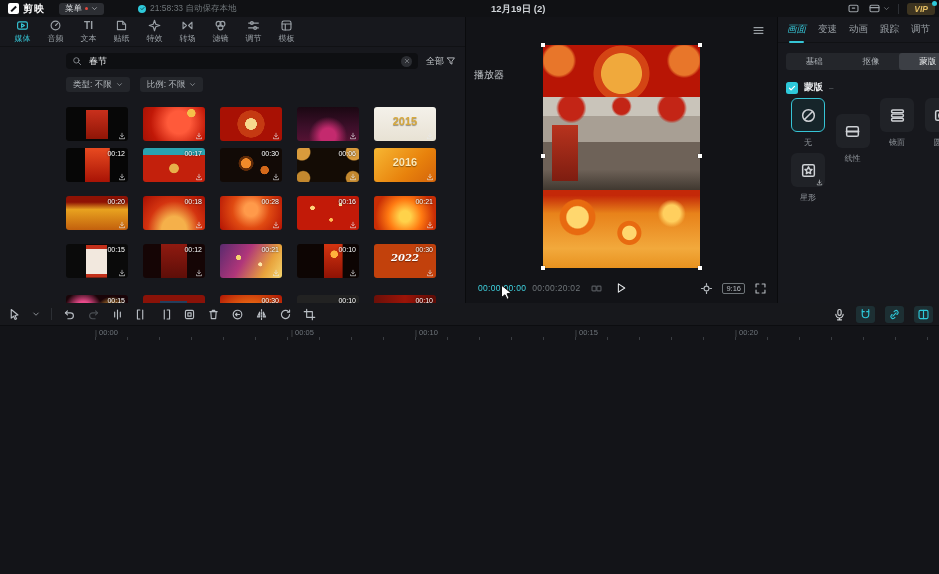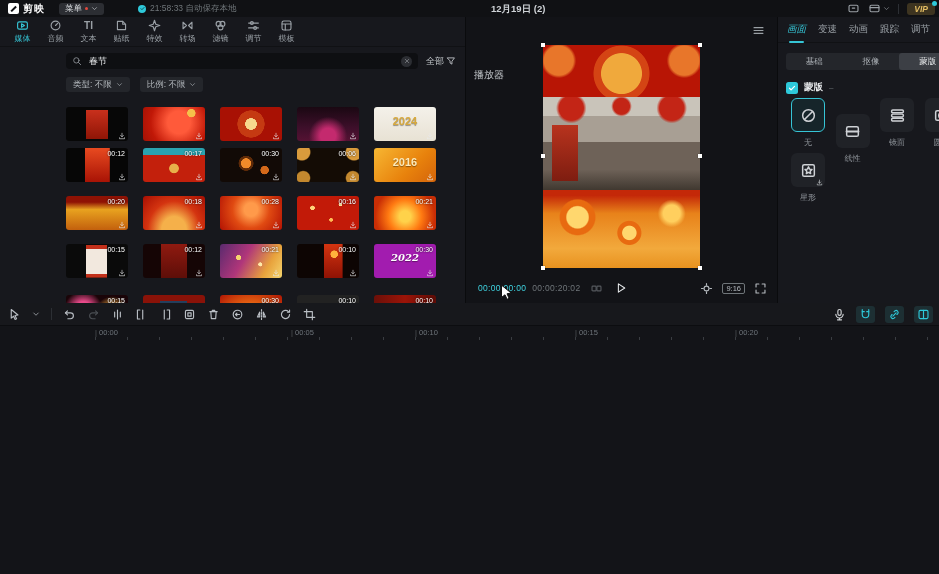--- a/index.html
+++ b/index.html
@@ -67,21 +67,21 @@
   .year-2011 .ytext{color:#fce9b8;}
   .gold-crowd{background:linear-gradient(#8f1204 0 18%,#e8a21f 40%,#c3600d);}
   .red-arch{background:radial-gradient(ellipse at 50% 100%,#f5b04a 0 28%,#d43410 60%,#a80e02);}
   .red-glow{background:radial-gradient(circle at 50% 40%,#ff9a4a 0 18%,#e04a12 50%,#b31203);}
   .red-sparkle{background:radial-gradient(circle at 25% 35%,#ffd27a 0 4%,transparent 5%),radial-gradient(circle at 70% 25%,#ffe3a0 0 3%,transparent 4%),radial-gradient(circle at 55% 70%,#ffba54 0 4%,transparent 5%),#c21a08;}
   .fire-burst{background:radial-gradient(circle at 50% 60%,#ffd24a 0 15%,#ff7a12 45%,#c92e05 80%);}
   .scroll-white{background:#0a0a0a linear-gradient(#c3301a 0 12%,#f2e8de 12% 88%,#c3301a 88%) no-repeat 50% 50%/34% 96%;}
   .red-column{background:#150505 linear-gradient(#8f1a10,#5e0e08) no-repeat 50% 50%/42% 100%;}
   .confetti{background:radial-gradient(circle at 30% 40%,#f5d56e 0 5%,transparent 6%),radial-gradient(circle at 65% 60%,#ffe9a8 0 4%,transparent 5%),linear-gradient(120deg,#5a2a6e,#b0367a 40%,#e8a23c 75%,#f5d56e);}
   .lantern-strip{background:radial-gradient(circle at 60% 30%,#ffb03c 0 8%,transparent 9%),#0d0503 linear-gradient(#d43410,#8f1204) no-repeat 62% 50%/30% 100%;}
-  .year-2022{background:#a21caf;}
+  .year-2022{background:#c2410c;}
   .pink-fire{background:radial-gradient(circle at 28% 45%,#e84a8a 0 18%,transparent 40%),radial-gradient(circle at 75% 55%,#e8a23c 0 14%,transparent 35%),#1a0408;}
   .stage-blue{background:#8a1208 linear-gradient(#24405e,#16283d) no-repeat 50% 45%/44% 60%;}
   .gold-rays{background:radial-gradient(circle at 50% 100%,#f5c23c 0 22%,#e05a10 60%,#b01604);}
   .teal-box{background:#3a0c08 linear-gradient(#2a9aa8,#1f7e8a) no-repeat 18% 30%/32% 55%,radial-gradient(circle at 78% 55%,#c3301a 0 25%,transparent 50%);}
   .dark-red{background:linear-gradient(90deg,#6b0f08,#9c1408 50%,#5e0c06);}
 
   
   #player-panel{left:466px;top:17px;width:311px;height:286px;background:#121317;}
   #player-title{left:8px;top:7px;font-size:10px;color:#c2c6ca;margin-top:44px;}
   #player-menu{right:12px;top:7px;color:#9aa0a5;cursor:pointer;}
@@ -504,21 +504,21 @@
   </div>
         <div class="thumb stage-dark" style="left: 237px; top: 17px;">
 
     <span class="dl">
             <svg class="ic">
               <use href="#i-download"></use>
             </svg>
           </span>
   </div>
         <div class="thumb year-2015" style="left: 314px; top: 17px;">
-    <span class="ytext">2024</span>
+    <span class="ytext">2015</span>
 
     <span class="dl">
             <svg class="ic">
               <use href="#i-download"></use>
             </svg>
           </span>
   </div>
         <div class="thumb lantern-vertical" style="left: 6px; top: 58px;">
 
     <span class="dur">00:12</span>

